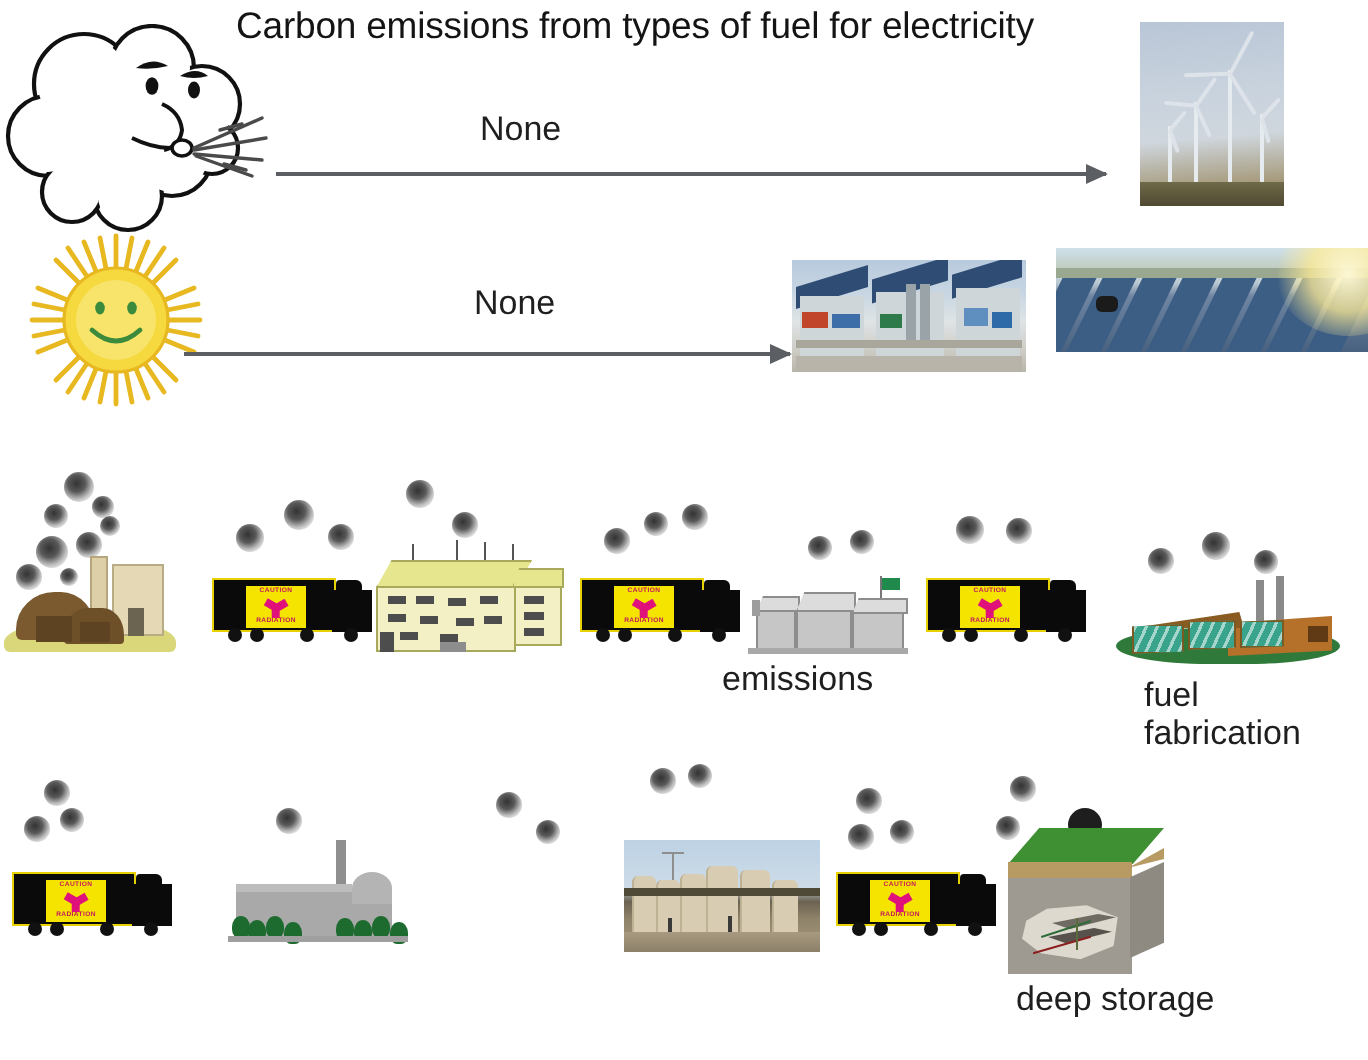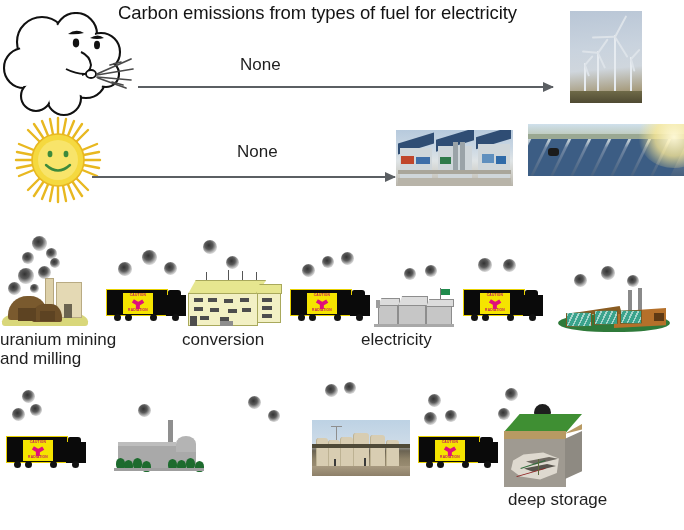--- a/index.html
+++ b/index.html
@@ -311,22 +311,20 @@
     <div class="mill" style="left:54px;top:4px;width:26px;height:36px;"></div>
     <div class="stack" style="left:43px;top:0px;width:9px;height:40px;"></div>
     <div class="door" style="left:62px;top:26px;width:8px;height:14px;"></div>
     <div class="pile" style="left:6px;top:18px;width:40px;height:24px;
          border-radius:48% 44% 3px 3px/78% 82% 3px 3px;"></div>
     <div class="pile" style="left:30px;top:26px;width:30px;height:18px;
          border-radius:40% 36% 2px 2px/70% 74% 2px 2px;background:#6d4f28;"></div>
     <div class="abs" style="left:16px;top:30px;width:18px;height:13px;background:#5d4322;"></div>
     <div class="abs" style="left:38px;top:33px;width:15px;height:10px;background:#5d4322;"></div>
   </div>
-  <div class="abs label" style="left:0px;top:330px;">uranium mining
-and milling</div>
 
   <div class="truck" style="left:106px;top:289px;">
     <div class="box">
       <div class="sign">
         <div class="sgn-t">CAUTION</div>
         <div class="tref">
             <i></i>
             <i></i>
             <i></i>
             <b></b>
@@ -361,21 +359,20 @@
     <div class="win" style="left:44px;top:37px;width:9px;height:4px;"></div>
     <div class="win" style="left:58px;top:36px;width:9px;height:4px;"></div>
     <div class="win" style="left:16px;top:44px;width:9px;height:4px;"></div>
     <div class="win" style="left:36px;top:45px;width:9px;height:4px;"></div>
     <div class="win" style="left:78px;top:26px;width:10px;height:4px;"></div>
     <div class="win" style="left:78px;top:34px;width:10px;height:4px;"></div>
     <div class="win" style="left:78px;top:42px;width:10px;height:4px;"></div>
     <div class="win" style="left:6px;top:44px;width:7px;height:10px;"></div>
     <div class="win" style="left:36px;top:49px;width:13px;height:5px;background:#8d8d8d;"></div>
   </div>
-  <div class="abs label" style="left:182px;top:330px;">conversion</div>
 
   <div class="truck" style="left:290px;top:289px;">
     <div class="box">
       <div class="sign">
         <div class="sgn-t">CAUTION</div>
         <div class="tref">
             <i></i>
             <i></i>
             <i></i>
             <b></b>
@@ -398,21 +395,21 @@
     <div class="blk" style="left:4px;top:17px;width:20px;height:21px;"></div>
     <div class="top" style="left:24px;top:8px;width:30px;height:10px;
          clip-path:polygon(14% 0,100% 0,100% 100%,0 100%);"></div>
     <div class="blk" style="left:24px;top:17px;width:28px;height:21px;"></div>
     <div class="top" style="left:52px;top:11px;width:28px;height:8px;
          clip-path:polygon(12% 0,100% 0,100% 100%,0 100%);"></div>
     <div class="blk" style="left:52px;top:18px;width:26px;height:20px;"></div>
     <div class="abs" style="left:2px;top:12px;width:4px;height:8px;background:#9d9d9d;"></div>
     <div class="abs" style="left:0px;top:36px;width:80px;height:3px;background:#a8a8a8;"></div>
   </div>
-  <div class="abs label" style="left:361px;top:330px;">electricity</div>
+  <div class="abs label" style="left:361px;top:330px;">emissions</div>
 
   <div class="truck" style="left:463px;top:289px;">
     <div class="box">
       <div class="sign">
         <div class="sgn-t">CAUTION</div>
         <div class="tref">
             <i></i>
             <i></i>
             <i></i>
             <b></b>
@@ -436,20 +433,22 @@
     <div class="abs" style="left:8px;top:20px;width:58px;height:8px;background:#8a5c22;
          clip-path:polygon(4% 100%,96% 0,100% 100%,0 100%);"></div>
     <div class="pool" style="left:10px;top:26px;width:26px;height:15px;
          clip-path:polygon(0 8%,100% 0,100% 92%,0 100%);"></div>
     <div class="pool" style="left:38px;top:24px;width:24px;height:15px;
          clip-path:polygon(0 8%,100% 0,100% 92%,0 100%);"></div>
     <div class="pool" style="left:64px;top:24px;width:22px;height:14px;
          clip-path:polygon(0 6%,100% 0,100% 94%,0 100%);"></div>
     <div class="abs" style="left:98px;top:27px;width:10px;height:8px;background:#5f3a14;"></div>
   </div>
+  <div class="abs label" style="left:572px;top:338px;">fuel
+fabrication</div>
 
   <div>
     <div class="dot abs" style="left:22px;top:390px;width:13px;height:13px;"></div>
     <div class="dot abs" style="left:12px;top:408px;width:13px;height:13px;"></div>
     <div class="dot abs" style="left:30px;top:404px;width:12px;height:12px;"></div>
   </div>
   <div>
     <div class="dot abs" style="left:138px;top:404px;width:13px;height:13px;"></div>
   </div>
   <div>

